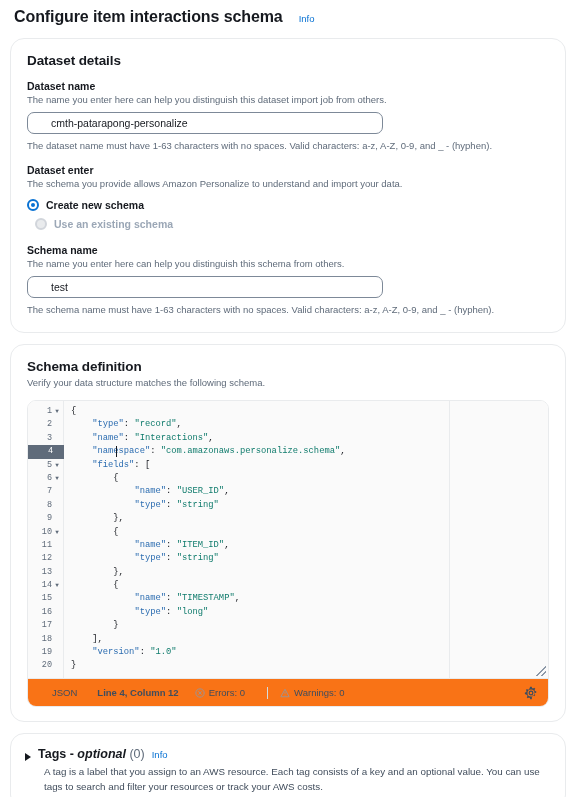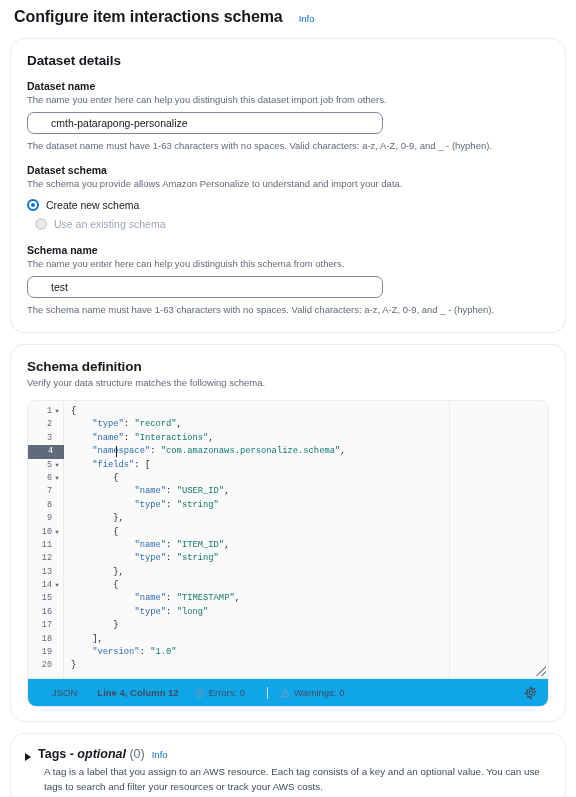--- a/index.html
+++ b/index.html
@@ -64,21 +64,21 @@
     font-size: 10.5px;
     color: #16191f;
     padding: 0 23px;
     outline: none;
   }
   .field-hint {
     font-size: 9.5px; color: #5f6b7a; margin: 5px 0 0 0; line-height: 13px;
   }
 
   
-  .radio-group { margin: 9px 0 14px 0; }
+  .radio-group { margin: 9px 0 14px 0; font-weight: bold; }
   .radio-row {
     display: flex; align-items: center; gap: 7px;
     margin-bottom: 7px; cursor: pointer;
   }
   .radio-row:last-child { margin-bottom: 0; padding-left: 8px; }
   .radio-dot {
     width: 12px; height: 12px; border-radius: 50%;
     border: 2px solid #0972d3; background: #ffffff;
     position: relative; flex: none;
   }
@@ -162,21 +162,21 @@
       linear-gradient(135deg, transparent 0 45%, #8d99a8 45% 55%, transparent 55% 100%),
       linear-gradient(135deg, transparent 0 70%, #8d99a8 70% 80%, transparent 80% 100%);
   }
   .tok-key { color: #2b6cb0; }
   .tok-str { color: #0f7b6c; }
   .tok-punc { color: #16191f; }
 
   .editor-status {
     display: flex; align-items: center;
     height: 27px;
-    background: #0ea5e9;
+    background: #f97316;
     padding: 0 0 0 24px;
     font-size: 9.5px; color: #414d5c;
     position: relative;
   }
   .status-item { margin-right: 22px; display: flex; align-items: center; gap: 4px; }
   .status-item.lang { font-weight: normal; margin-right: 20px; }
   .status-item.pos { font-weight: bold; margin-right: 16px; }
   .status-sep {
     width: 1px; height: 12px; background: #d5dbdb; margin: 0 12px 0 0;
   }
@@ -226,21 +226,21 @@
     <div class="card-title">Dataset details</div>
 
     <div class="field">
       <div class="field-label">Dataset name</div>
       <div class="field-desc">The name you enter here can help you distinguish this dataset import job from others.</div>
       <input class="text-input" type="text" value="cmth-patarapong-personalize" style="">
       <div class="field-hint">The dataset name must have 1-63 characters with no spaces. Valid characters: a-z, A-Z, 0-9, and _ - (hyphen).</div>
     </div>
 
     <div class="field" style="margin-bottom:4px;">
-      <div class="field-label">Dataset schema</div>
+      <div class="field-label">Dataset enter</div>
       <div class="field-desc">The schema you provide allows Amazon Personalize to understand and import your data.</div>
       <div class="radio-group">
         <div class="radio-row">
           <span class="radio-dot checked"></span>
           <span class="radio-label">Create new schema</span>
         </div>
         <div class="radio-row">
           <span class="radio-dot disabled"></span>
           <span class="radio-label disabled">Use an existing schema</span>
         </div>

